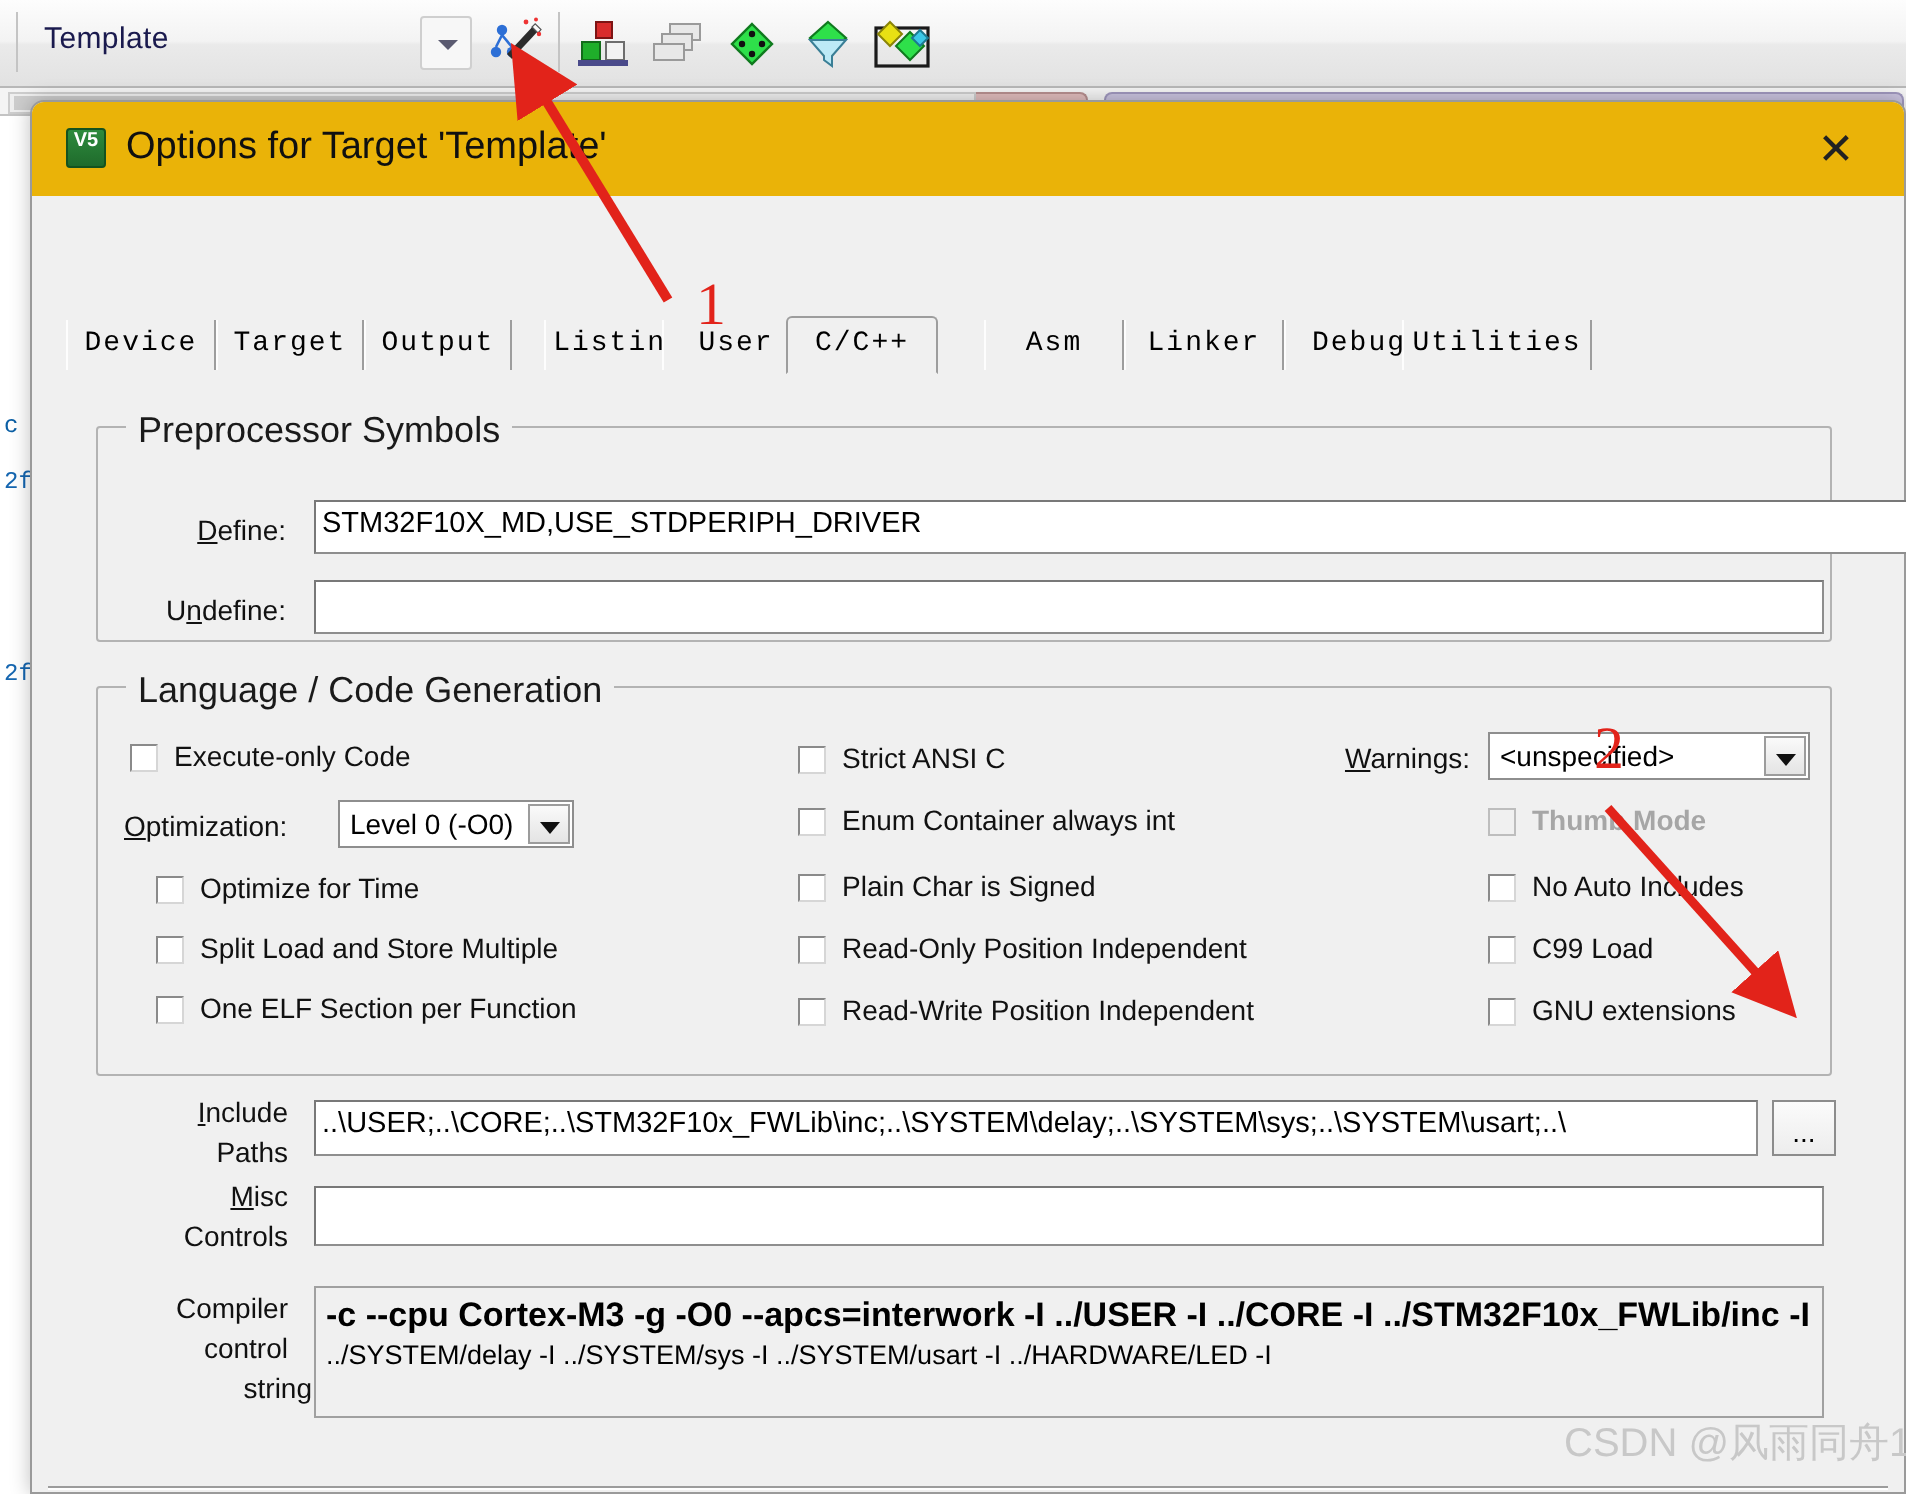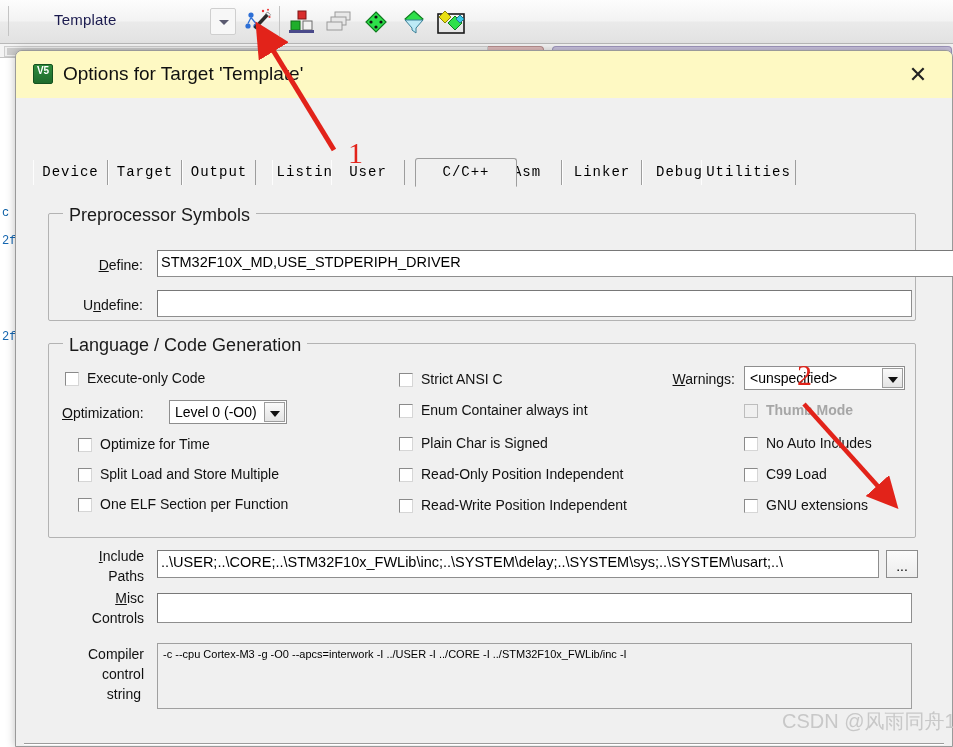--- a/index.html
+++ b/index.html
@@ -20,21 +20,21 @@
     position: absolute; left: 0; top: 0; width: 953px; height: 44px;
     background: linear-gradient(to bottom,#fdfdfd 0%,#f3f3f3 48%,#eaeaea 52%,#e2e2e2 100%);
     border-bottom: 1px solid #b8b8b8;
   }
   .tb-sep {
     position: absolute; top: 6px; width: 1px; height: 30px;
     background: #c4c4c4;
   }
   #tb-project-label {
     position: absolute; left: 22px; top: 11px;
-    font-size: 15px; color: #1a1a4e; letter-spacing: .2px; margin-left: 32px;
+    font-size: 15px; color: #1a1a4e; letter-spacing: .2px;
   }
   #tb-dropdown {
     position: absolute; left: 210px; top: 8px; width: 26px; height: 27px;
     background: #f7f7f7; border: 1px solid #cfcfcf; border-radius: 2px;
   }
   #tb-dropdown:after {
     content: ""; position: absolute; left: 8px; top: 11px;
     border-left: 5px solid transparent; border-right: 5px solid transparent;
     border-top: 5px solid #5a5a70;
   }
@@ -79,21 +79,21 @@
   #dialog {
     position: absolute; left: 15px; top: 50px;
     width: 938px; height: 697px;
     background: #f0f0f0;
     border: 1px solid #9a9a9a;
     border-radius: 7px 7px 0 0;
     box-shadow: 0 0 10px rgba(0,0,0,.25);
   }
   #dlg-titlebar {
     position: relative; height: 47px;
-    background: #fef9c3;
+    background: #eab308;
     border-radius: 6px 6px 0 0;
   }
   #dlg-icon {
     position: absolute; left: 17px; top: 13px;
     width: 20px; height: 20px;
     background: linear-gradient(to bottom,#2e8b3d,#1f6b2c);
     border: 1px solid #14521f; border-radius: 2px;
     color: #fff; font-size: 10px; font-weight: bold;
     text-align: center; line-height: 9px; padding-top: 1px;
     font-family: "Liberation Sans", sans-serif;
@@ -323,21 +323,21 @@
   </div>
 
   <div id="dlg-body">
 
     <div id="tabrow">
       <div class="tab" style="left:0px;width:75px;">Device</div>
       <div class="tab" style="left:75px;width:74px;">Target</div>
       <div class="tab" style="left:149px;width:74px;">Output</div>
       <div class="tab" style="left:223px;width:75px;margin-left:16px;">Listing</div>
       <div class="tab" style="left:298px;width:74px;">User</div>
-      <div class="tab active" style="left:382px;width:102px;">C/C++</div>
+      <div class="tab active" style="left:360px;width:76px;">C/C++</div>
       <div class="tab" style="left:459px;width:70px;">Asm</div>
       <div class="tab" style="left:529px;width:80px;">Linker</div>
       <div class="tab" style="left:609px;width:75px;">Debug</div>
       <div class="tab" style="left:668px;width:95px;">Utilities</div>
     </div>
 
     <div class="group" style="left:32px;top:115px;width:868px;height:108px;">
       <div class="group-title">Preprocessor Symbols</div>
     </div>
     <div class="fld-label" style="left:44px;top:159px;width:83px;"><span class="u">D</span>efine:</div>
@@ -418,23 +418,24 @@
     <div class="fld-label" style="left:33px;top:470px;width:95px;">Paths</div>
     <div class="textbox" style="left:141px;top:452px;width:722px;height:28px;">..\USER;..\CORE;..\STM32F10x_FWLib\inc;..\SYSTEM\delay;..\SYSTEM\sys;..\SYSTEM\usart;..\</div>
     <div id="browse-btn" style="top:452px;">...</div>
 
     <div class="fld-label" style="left:33px;top:492px;width:95px;"><span class="u">M</span>isc</div>
     <div class="fld-label" style="left:33px;top:512px;width:95px;">Controls</div>
     <div class="textbox" style="left:141px;top:495px;width:755px;height:30px;"></div>
 
     <div class="fld-label" style="left:25px;top:548px;width:103px;">Compiler</div>
     <div class="fld-label" style="left:25px;top:568px;width:103px;">control</div>
-    <div class="fld-label" style="left:22px;top:588px;width:103px;">string</div>
+    <div class="fld-label" style="left:37px;top:588px;width:103px;">string</div>
     <div class="textbox" style="left:141px;top:545px;width:755px;height:66px;background:#f0f0f0;border-color:#a0a0a0;padding:3px 5px;">
-      <div style="font-size:11px;">-c --cpu Cortex-M3 -g -O0 --apcs=interwork -I ../USER -I ../CORE -I ../STM32F10x_FWLib/inc -I</div>
+      <div style="font-size:17px;font-weight:bold;">-c --cpu Cortex-M3 -g -O0 --apcs=interwork -I ../USER -I ../CORE -I ../STM32F10x_FWLib/inc -I</div>
+      <div style="font-size:13.5px;">../SYSTEM/delay -I ../SYSTEM/sys -I ../SYSTEM/usart -I ../HARDWARE/LED -I</div>
     </div>
 
     <div id="btnrow">
       <div id="btn-divider"></div>
 
     </div>
 
   </div>
 </div>
 

